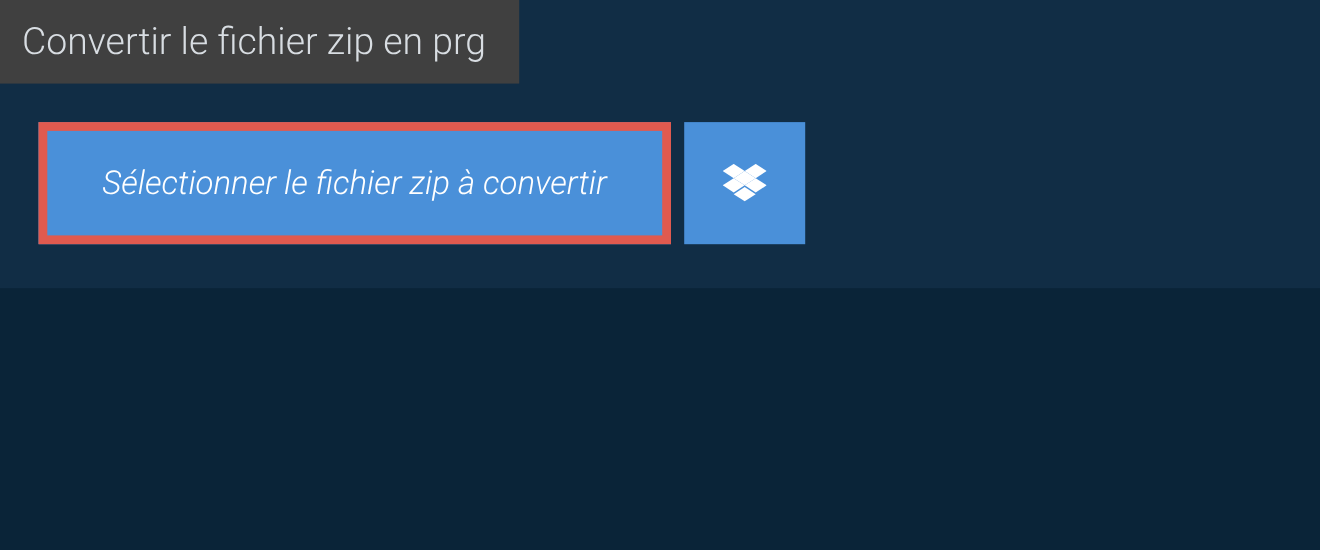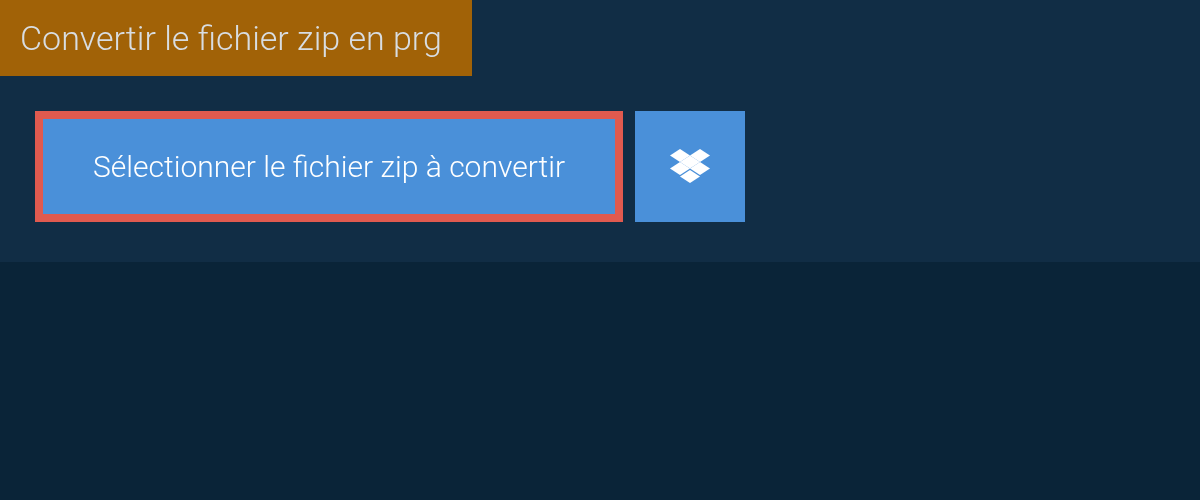--- a/index.html
+++ b/index.html
@@ -13,33 +13,34 @@
       background-color: #0a2438;
       font-family: -apple-system, BlinkMacSystemFont, "Segoe UI", Roboto, Helvetica, Arial, sans-serif;
       overflow: hidden;
     }
     .container {
       background-color: #112d45;
       margin: 0;
       padding-bottom: 40px;
     }
     .title-bar {
-      background-color: #a16207;
+      background-color: #404040;
       display: inline-block;
       padding: 18px 30px 18px 20px;
     }
     .title {
       color: #d8dde2;
       font-size: 34px;
       font-weight: 300;
     }
     .button-row {
       display: flex;
       gap: 12px;
       padding: 35px 35px 0 35px;
+      font-style: italic;
     }
     .select-button {
       background-color: #4a90d9;
       border: 8px solid #e05a4f;
       color: #ffffff;
       font-size: 30px;
       font-weight: 300;
       padding: 30px 50px;
       cursor: pointer;
       display: flex;

